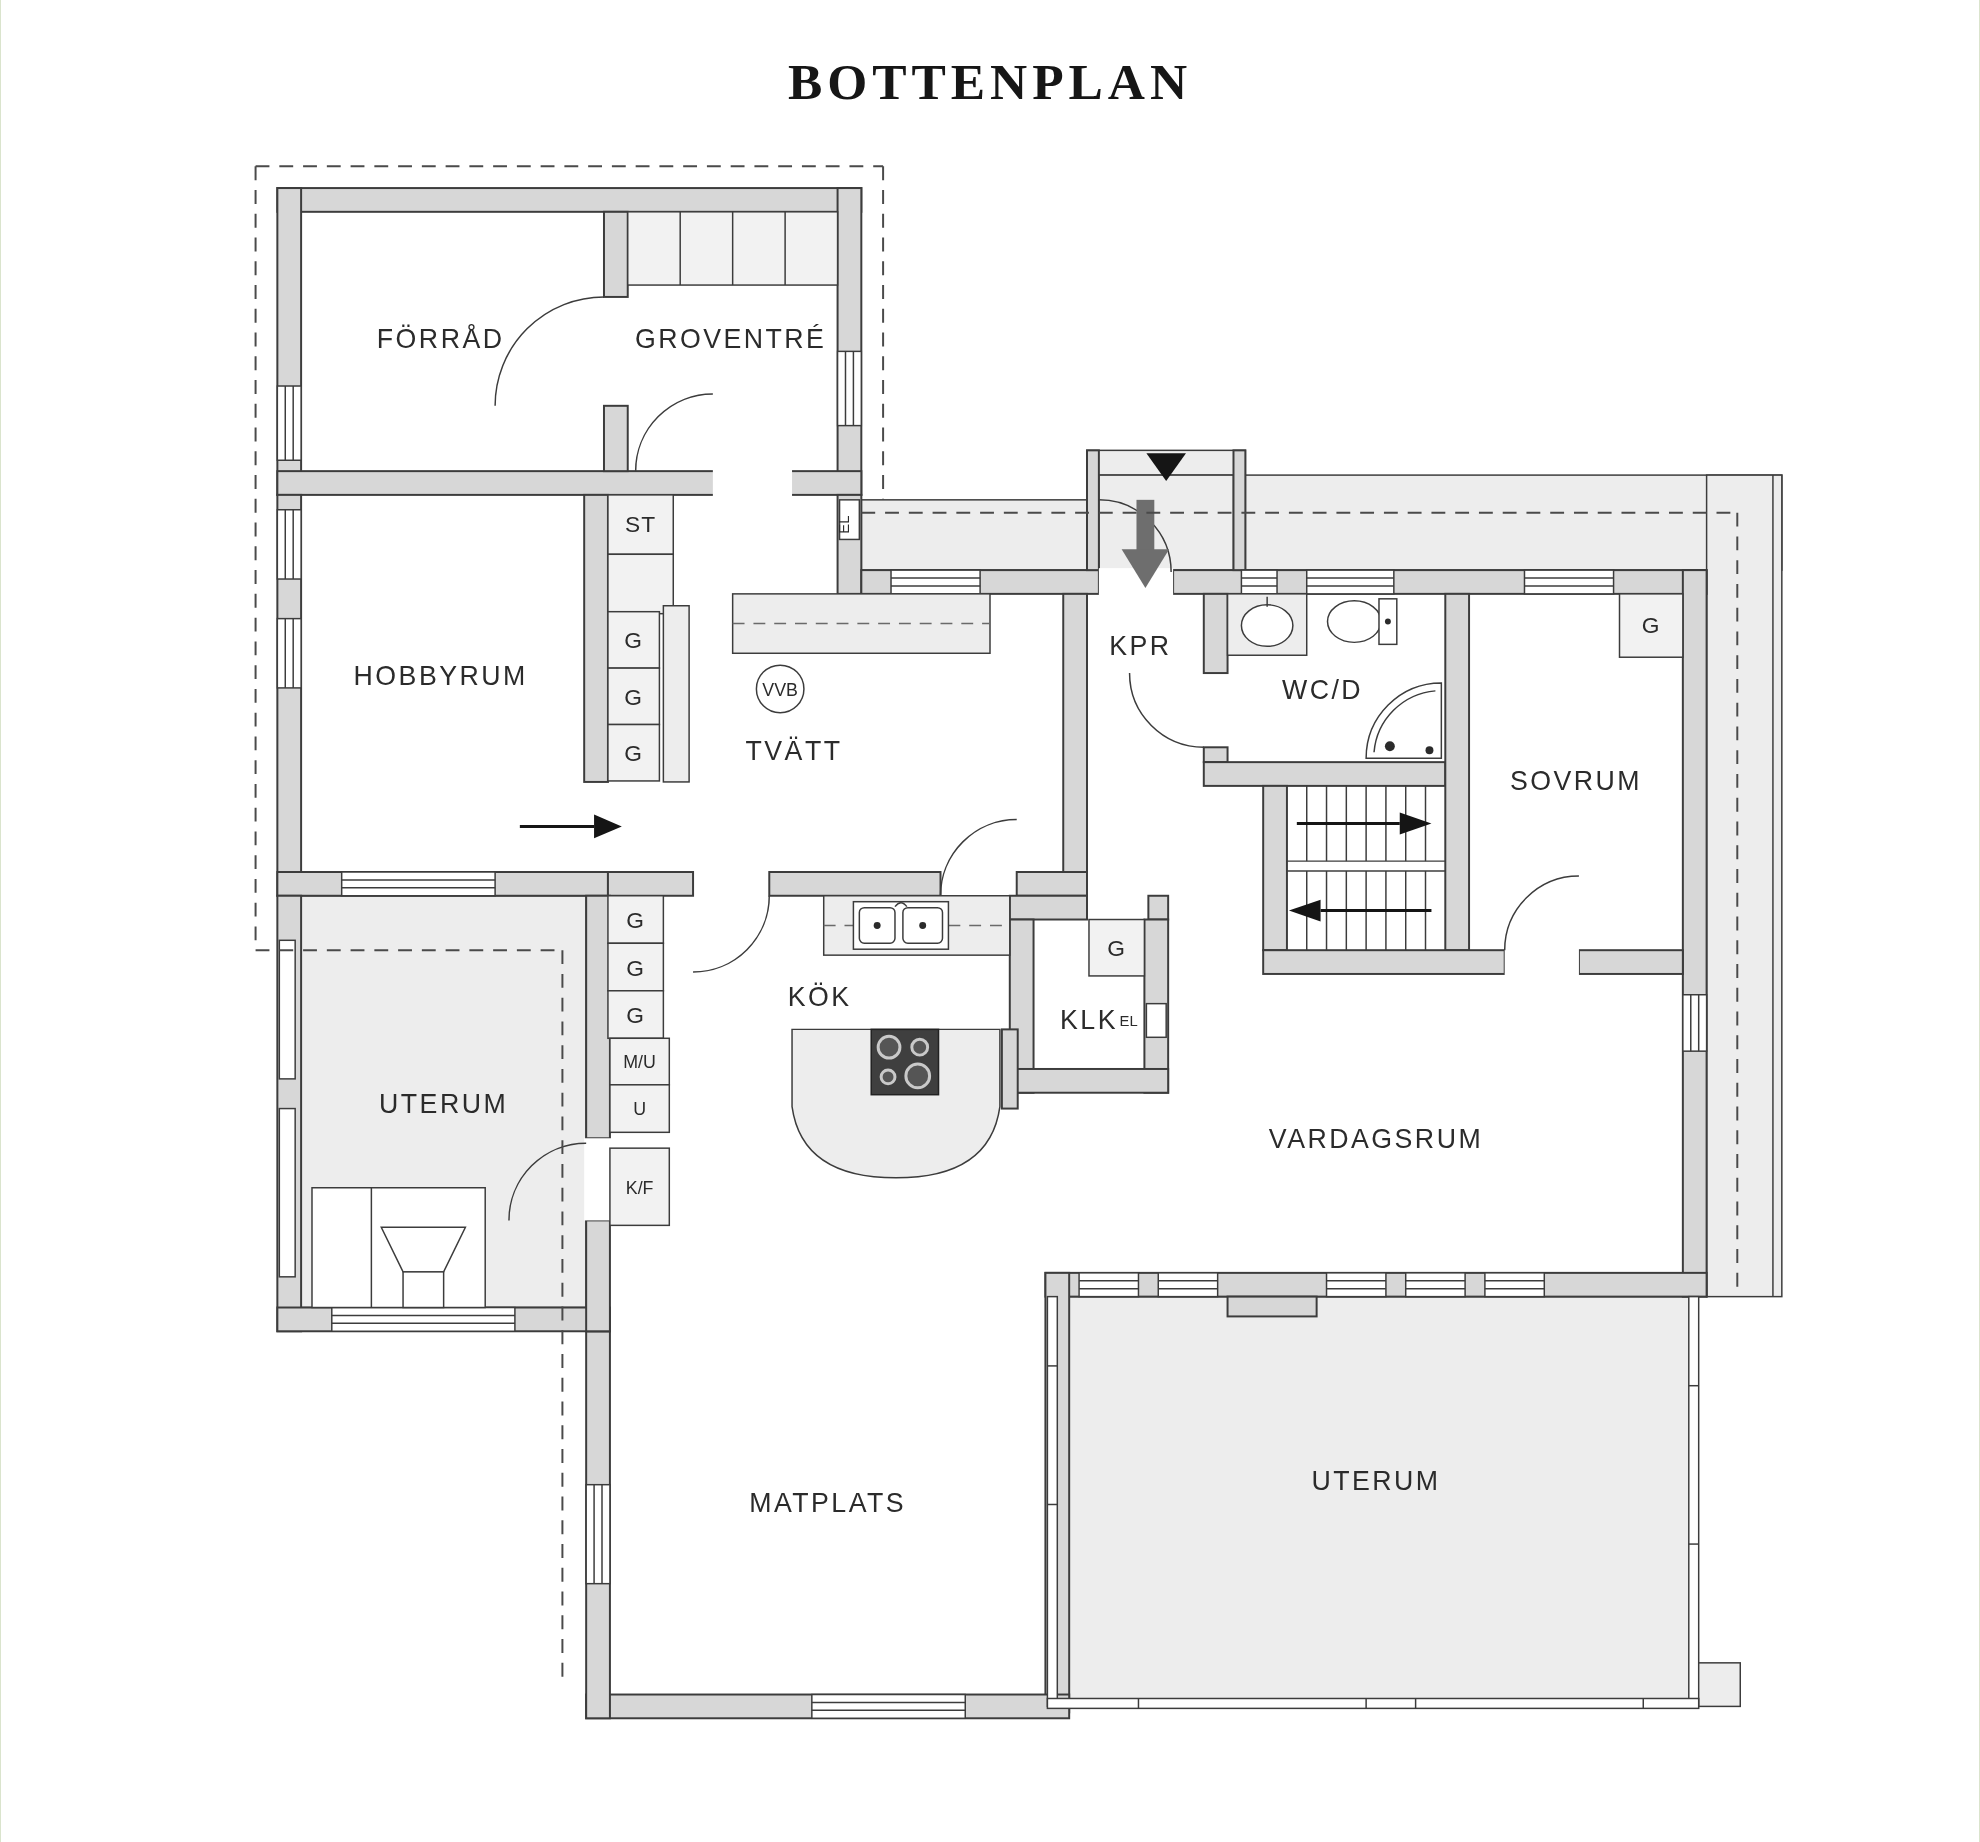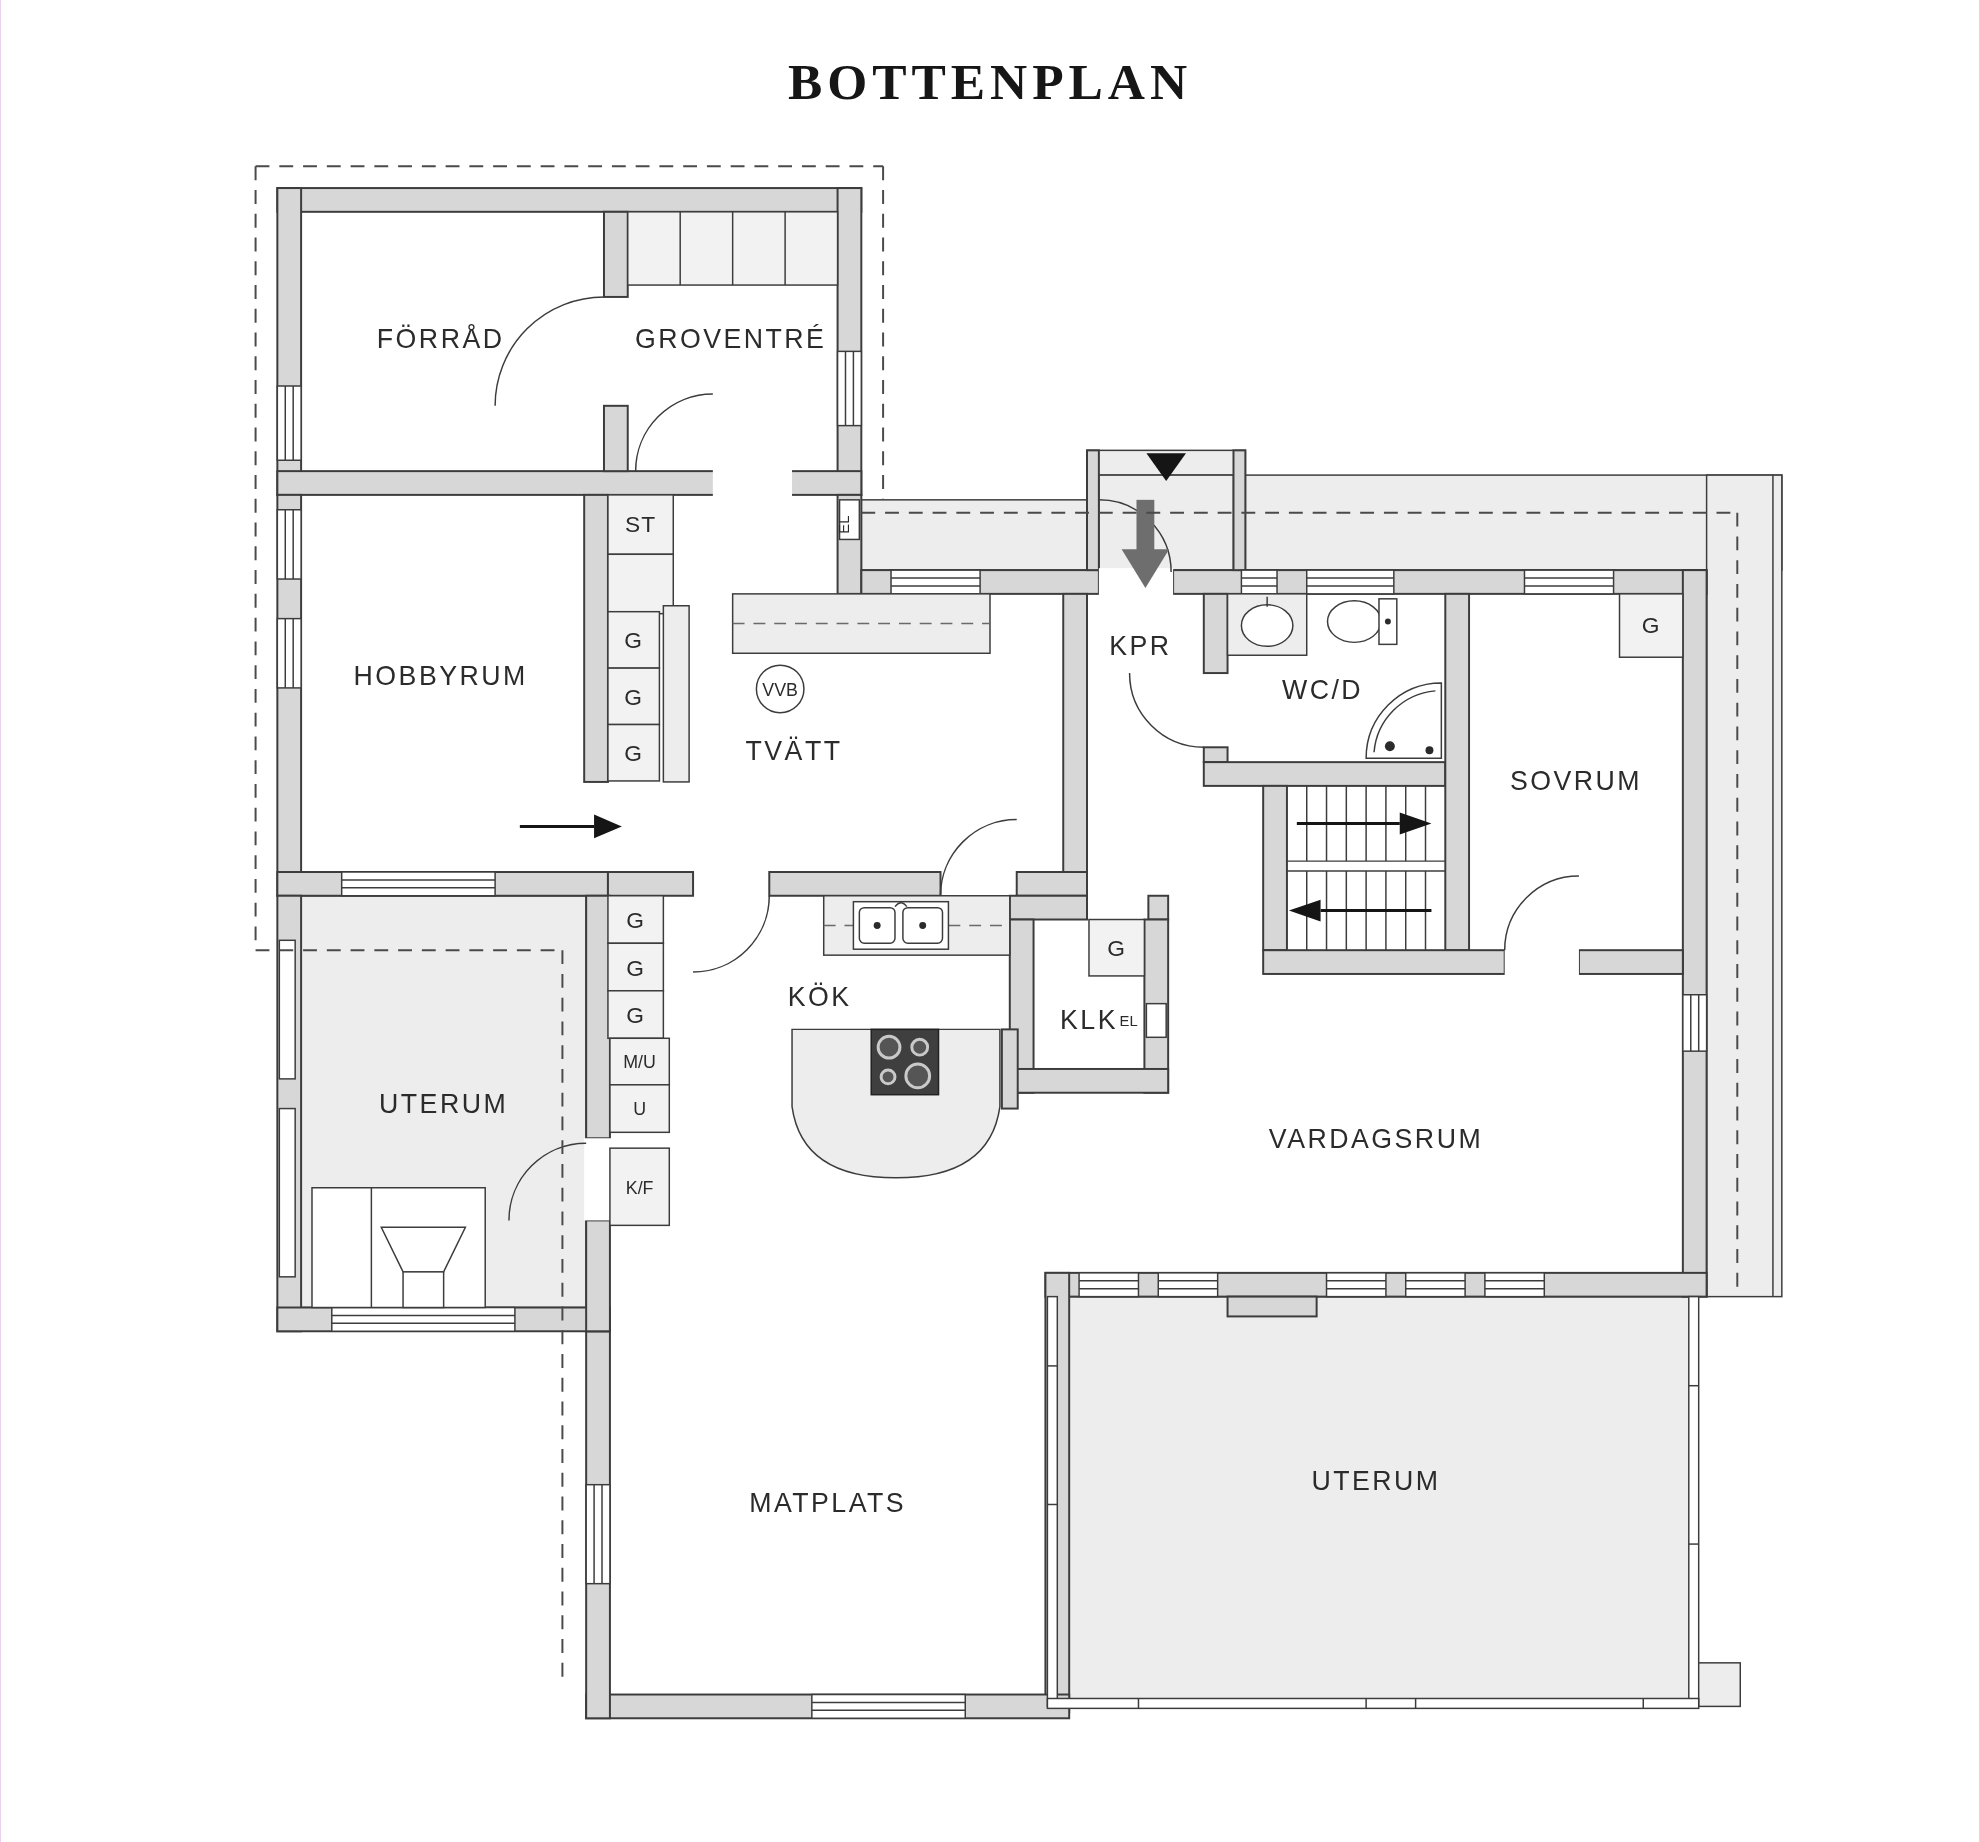--- a/index.html
+++ b/index.html
@@ -1,16 +1,16 @@
 <!DOCTYPE html>
 <html><head>
 <meta charset="utf-8">
 <style>
   html,body{margin:0;padding:0;background:#ffffff;}
-  .page{width:1980px;height:1842px;position:relative;background:#a21caf;}
+  .page{width:1980px;height:1842px;position:relative;background:#4d7c0f;}
   svg{display:block;}
   .wall{fill:#d7d7d7;stroke:#3c3c3c;stroke-width:2;}
   .floor{fill:#ededed;stroke:#3c3c3c;stroke-width:1.5;}
   .cab{fill:#f2f2f2;stroke:#3c3c3c;stroke-width:1.5;}
   .white{fill:#ffffff;stroke:#3c3c3c;stroke-width:1.5;}
   .gap{fill:#ffffff;stroke:none;}
   .thin{fill:none;stroke:#3c3c3c;stroke-width:1.5;}
   .dash{fill:none;stroke:#4a4a4a;stroke-width:2;stroke-dasharray:14 10;}
   .dashin{fill:none;stroke:#6a6a6a;stroke-width:1.6;stroke-dasharray:12 9;}
   .lbl{font-family:"Liberation Sans",sans-serif;font-size:27px;fill:#2b2b2b;letter-spacing:2.5px;text-anchor:middle;}

